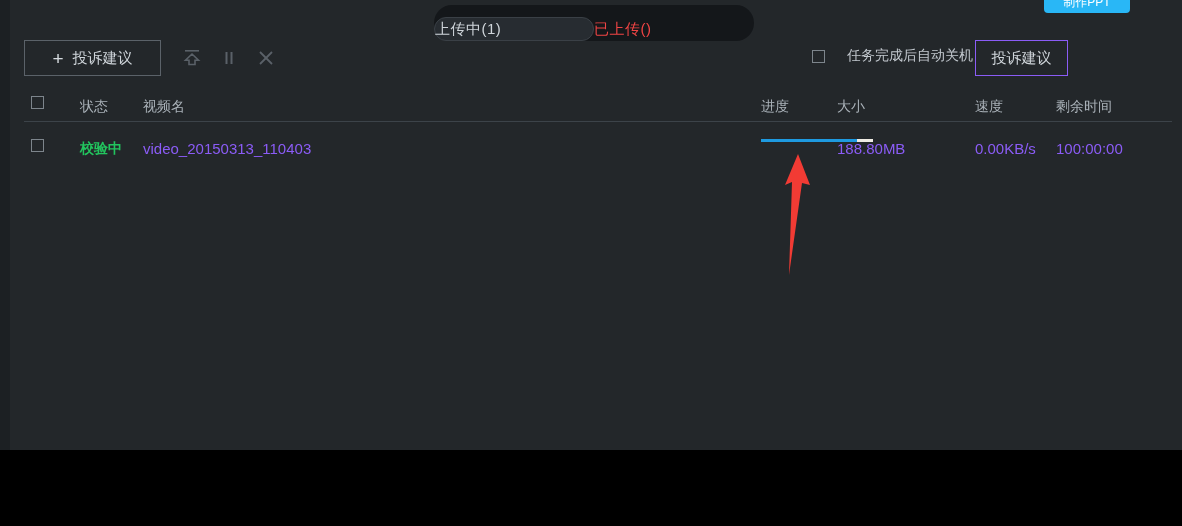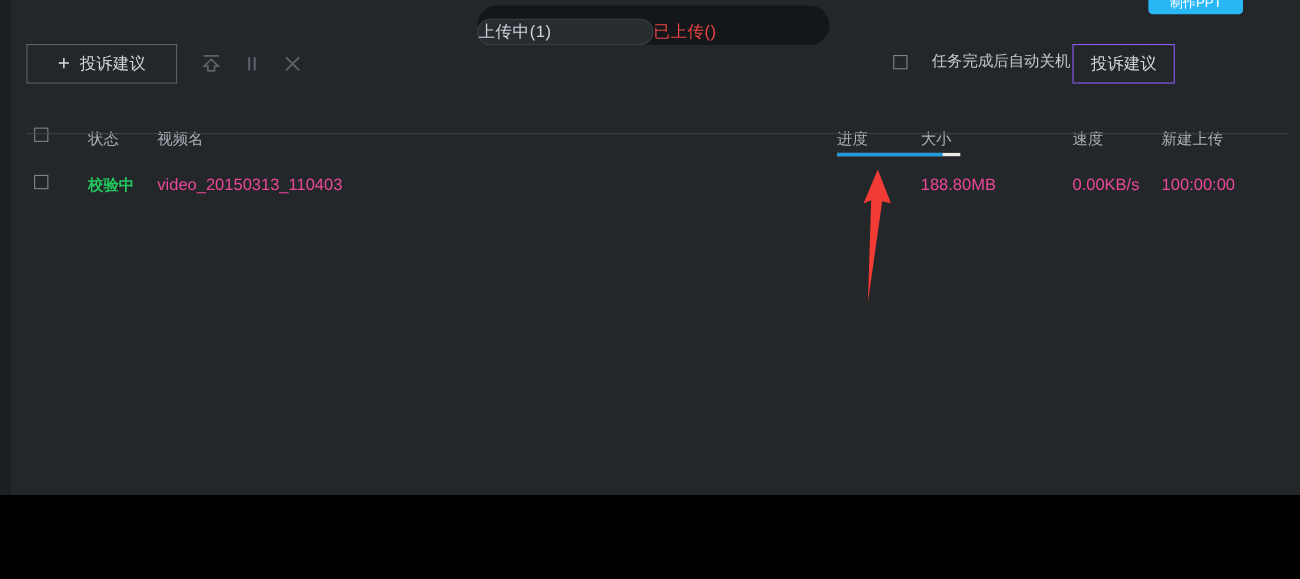--- a/index.html
+++ b/index.html
@@ -147,38 +147,37 @@
   
   .table {
     position: absolute;
     left: 0;
     top: 90px;
     width: 1182px;
   }
   .thead, .trow {
     position: relative;
     height: 31px;
-    margin-top: 20px;
   }
   .thead { height: 31px; }
   .sep {
     position: absolute;
     left: 24px;
     top: 121px;
     width: 1148px;
     height: 1px;
     background: #3c4349;
   }
   .cell {
     position: absolute;
     font-size: 14px;
     white-space: nowrap;
   }
   .thead .cell { color: #aab2b9; top: 8px; }
-  .trow .cell { color: #ec4899; top: 7px; font-size: 15px; }
+  .trow .cell { color: #8b5cf6; top: 7px; font-size: 15px; }
 
   .c-check   { left: 31px; top: 6px !important; }
   .c-status  { left: 80px; }
   .c-name    { left: 143px; }
   .c-prog    { left: 761px; }
   .c-size    { left: 837px; }
   .c-speed   { left: 975px; }
   .c-remain  { left: 1056px; }
 
   .trow .c-status { color: #2b7fd4; font-weight: bold; font-size: 14px; }
@@ -291,21 +290,21 @@
   </div>
 
   <div class="table">
     <div class="thead">
       <span class="cb cell c-check"></span>
       <span class="cell c-status">状态</span>
       <span class="cell c-name">视频名</span>
       <span class="cell c-prog">进度</span>
       <span class="cell c-size">大小</span>
       <span class="cell c-speed">速度</span>
-      <span class="cell c-remain">新建上传</span>
+      <span class="cell c-remain">剩余时间</span>
     </div>
   </div>
 
   <div class="sep"></div>
 
   <div class="table" style="top:133px;">
     <div class="trow">
       <span class="cb cell c-check" style="top:3px;"></span>
       <span class="cell c-status" style="color: #22c55e;">校验中</span>
       <span class="cell c-name">video_20150313_110403</span>

